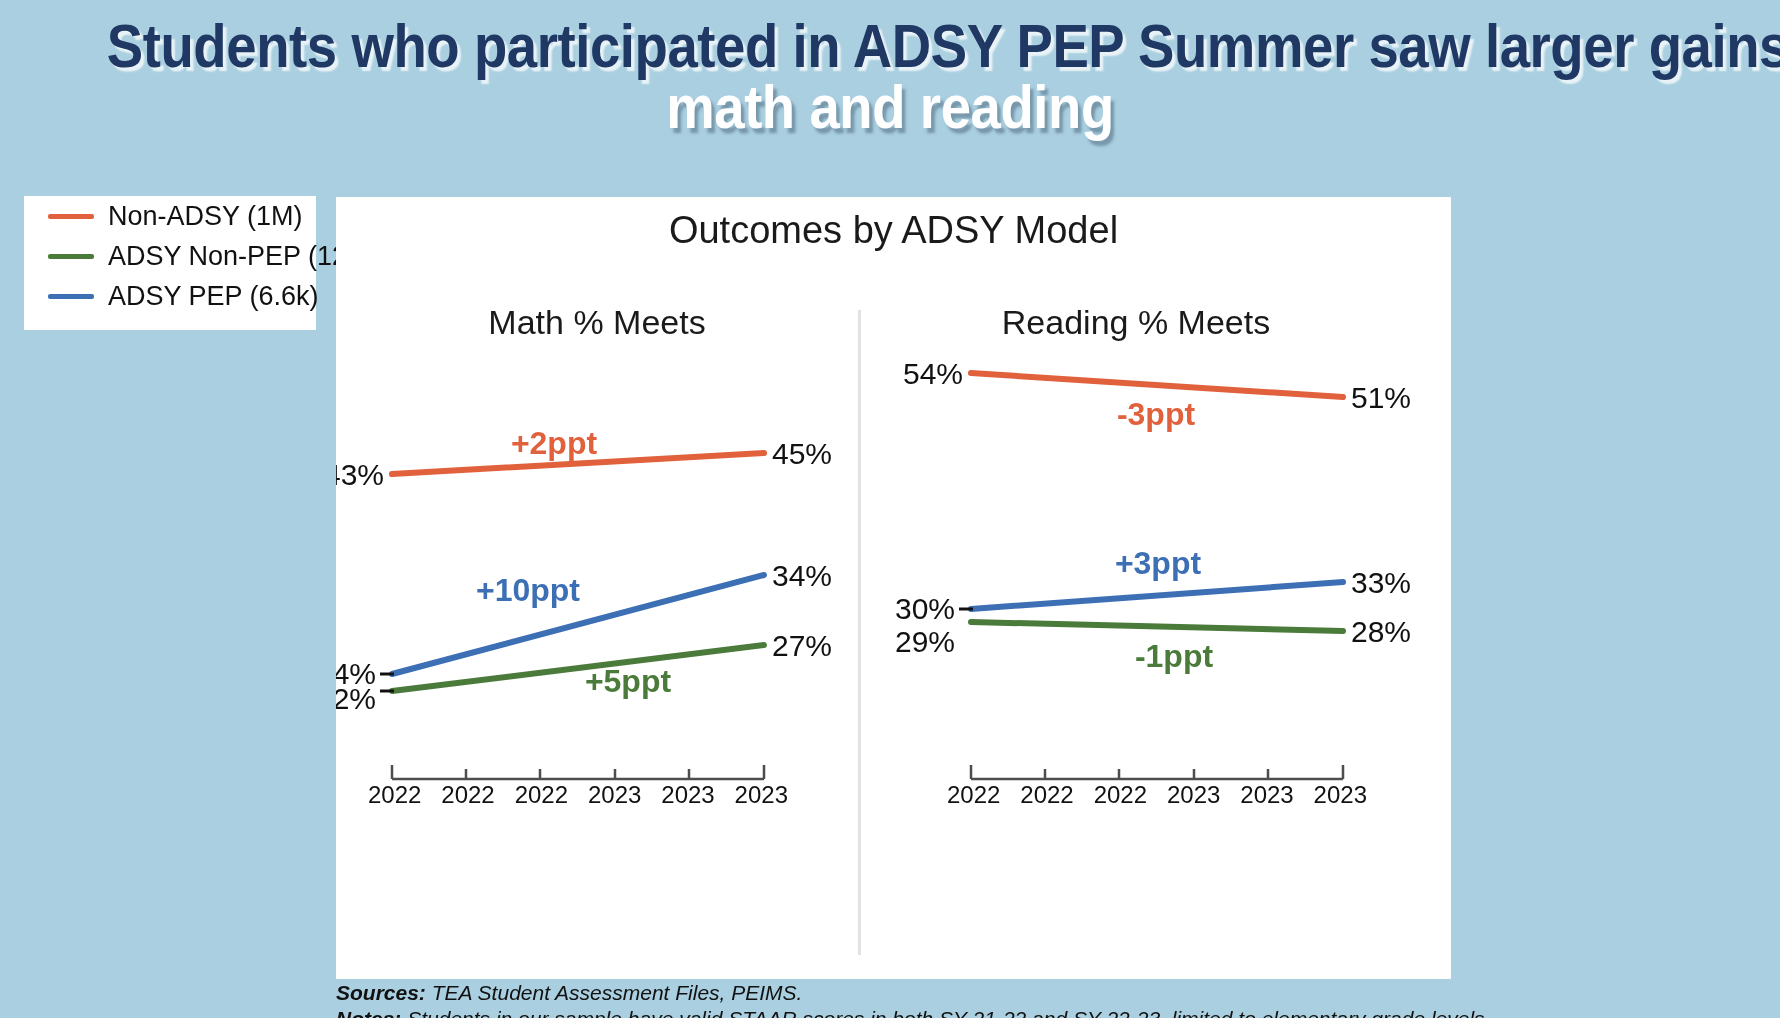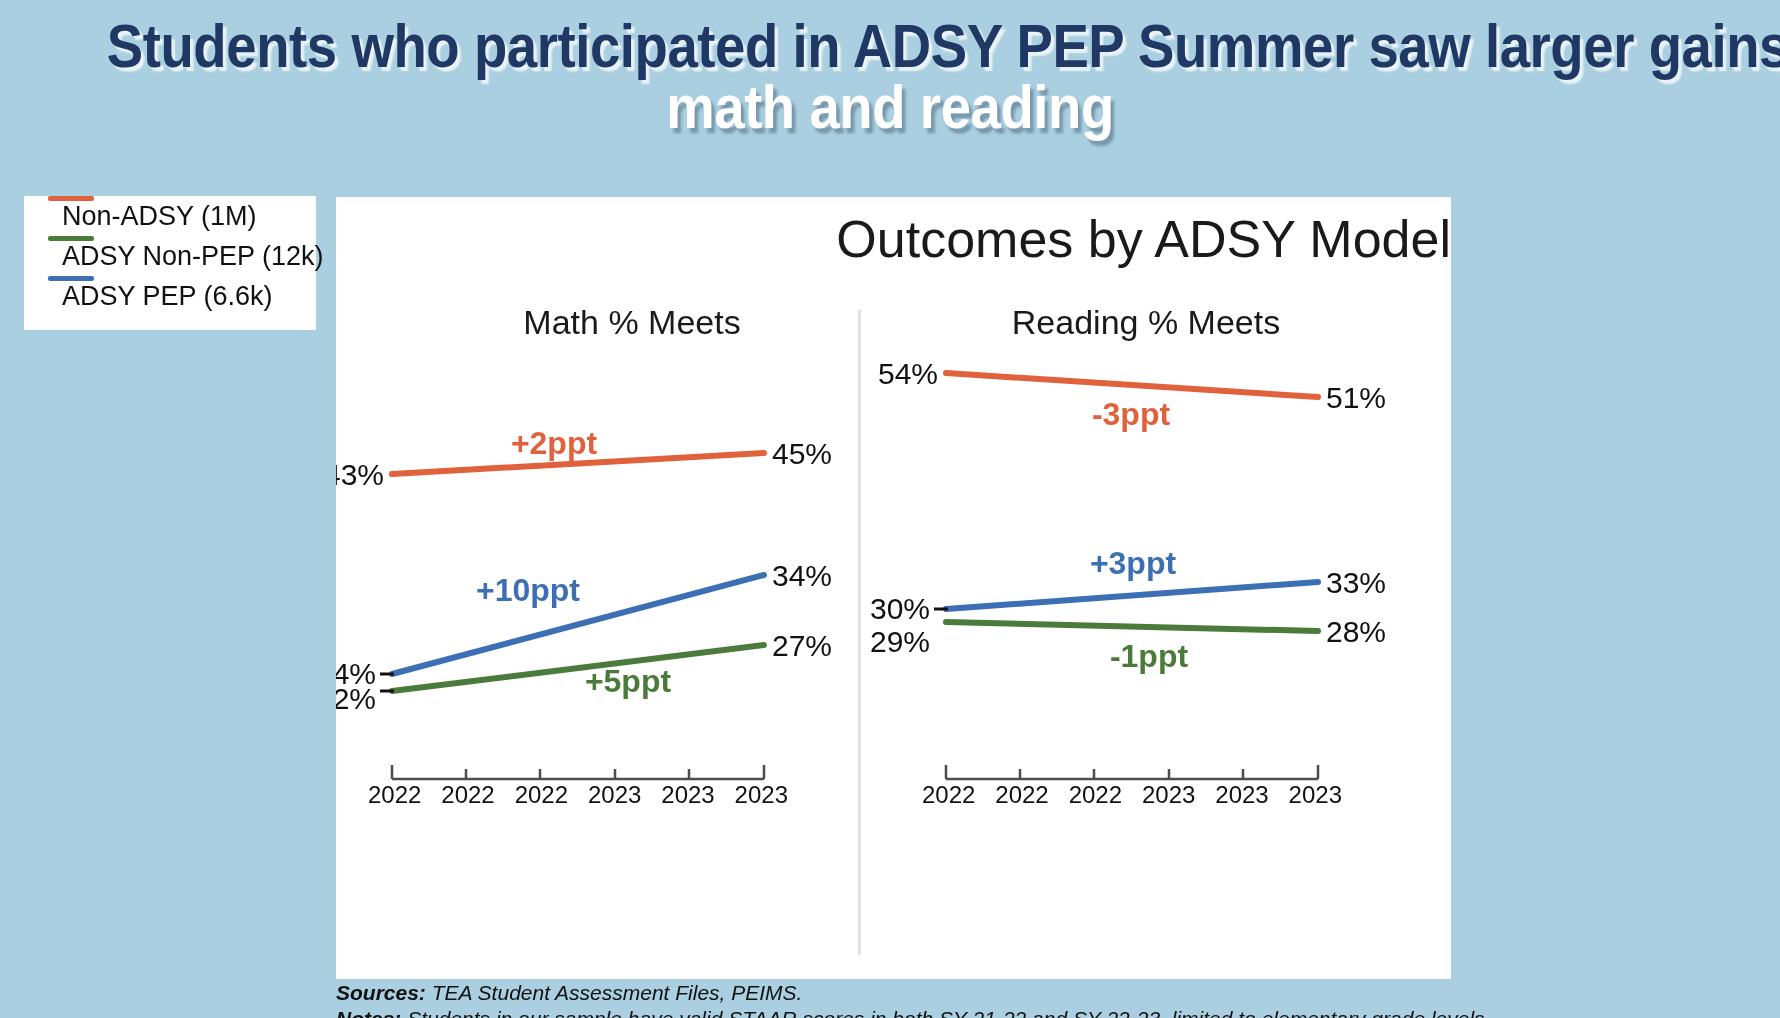--- a/index.html
+++ b/index.html
@@ -28,47 +28,47 @@
   }
   #title-line-1{ color:#1F3864; text-shadow:4px 4px 2px rgba(255,255,255,0.75); }
   #title-line-2{ color:#FFFFFF; text-shadow:4px 5px 3px rgba(110,140,160,0.85); }
 
   
   #chart-panel{
     position:absolute;left:336px;top:197px;width:1115px;height:782px;
     background:#ffffff;
   }
   #chart-title{
-    position:absolute;left:0;top:12px;width:1115px;text-align:right;
-    font-size:52px;color:#1a1a1a;font-weight:normal;
+    position:absolute;left:0;top:12px;width:1115px;text-align:center;
+    font-size:38px;color:#1a1a1a;font-weight:normal;
   }
   #panel-divider{
     position:absolute;left:522px;top:113px;width:3px;height:645px;
     background:#e2e2e2;
   }
 
   
   #legend-box{
     position:absolute;left:24px;top:196px;width:292px;height:134px;
     background:#ffffff;
     padding:0;
   }
   .legend-row{
-    display:flex;align-items:flex-start;height:40px;margin-left:24px;flex-direction:column;
+    display:flex;align-items:center;height:40px;margin-left:24px;
   }
   .legend-swatch{ width:46px;height:5px;border-radius:2px;flex:0 0 auto; }
   .legend-label{ margin-left:14px;font-size:27px;color:#111; white-space:nowrap;}
 
   
   .subplot{ position:absolute;top:0;height:782px; }
   #subplot-math{ left:0;width:522px; }
-  #subplot-reading{ left:525px;width:500px; }
+  #subplot-reading{ left:550px;width:500px; }
   .subplot-title{
     position:absolute;top:106px;width:100%;text-align:center;
-    font-size:34px;color:#1a1a1a;padding-left:35px;
+    font-size:34px;color:#1a1a1a;
   }
   .plot-svg{ position:absolute;left:0;top:0; }
 
   
   .axis-labels{
     position:absolute;display:flex;
     font-size:24px;color:#111;
   }
   .axis-tick-label{ text-align:center; }
 

